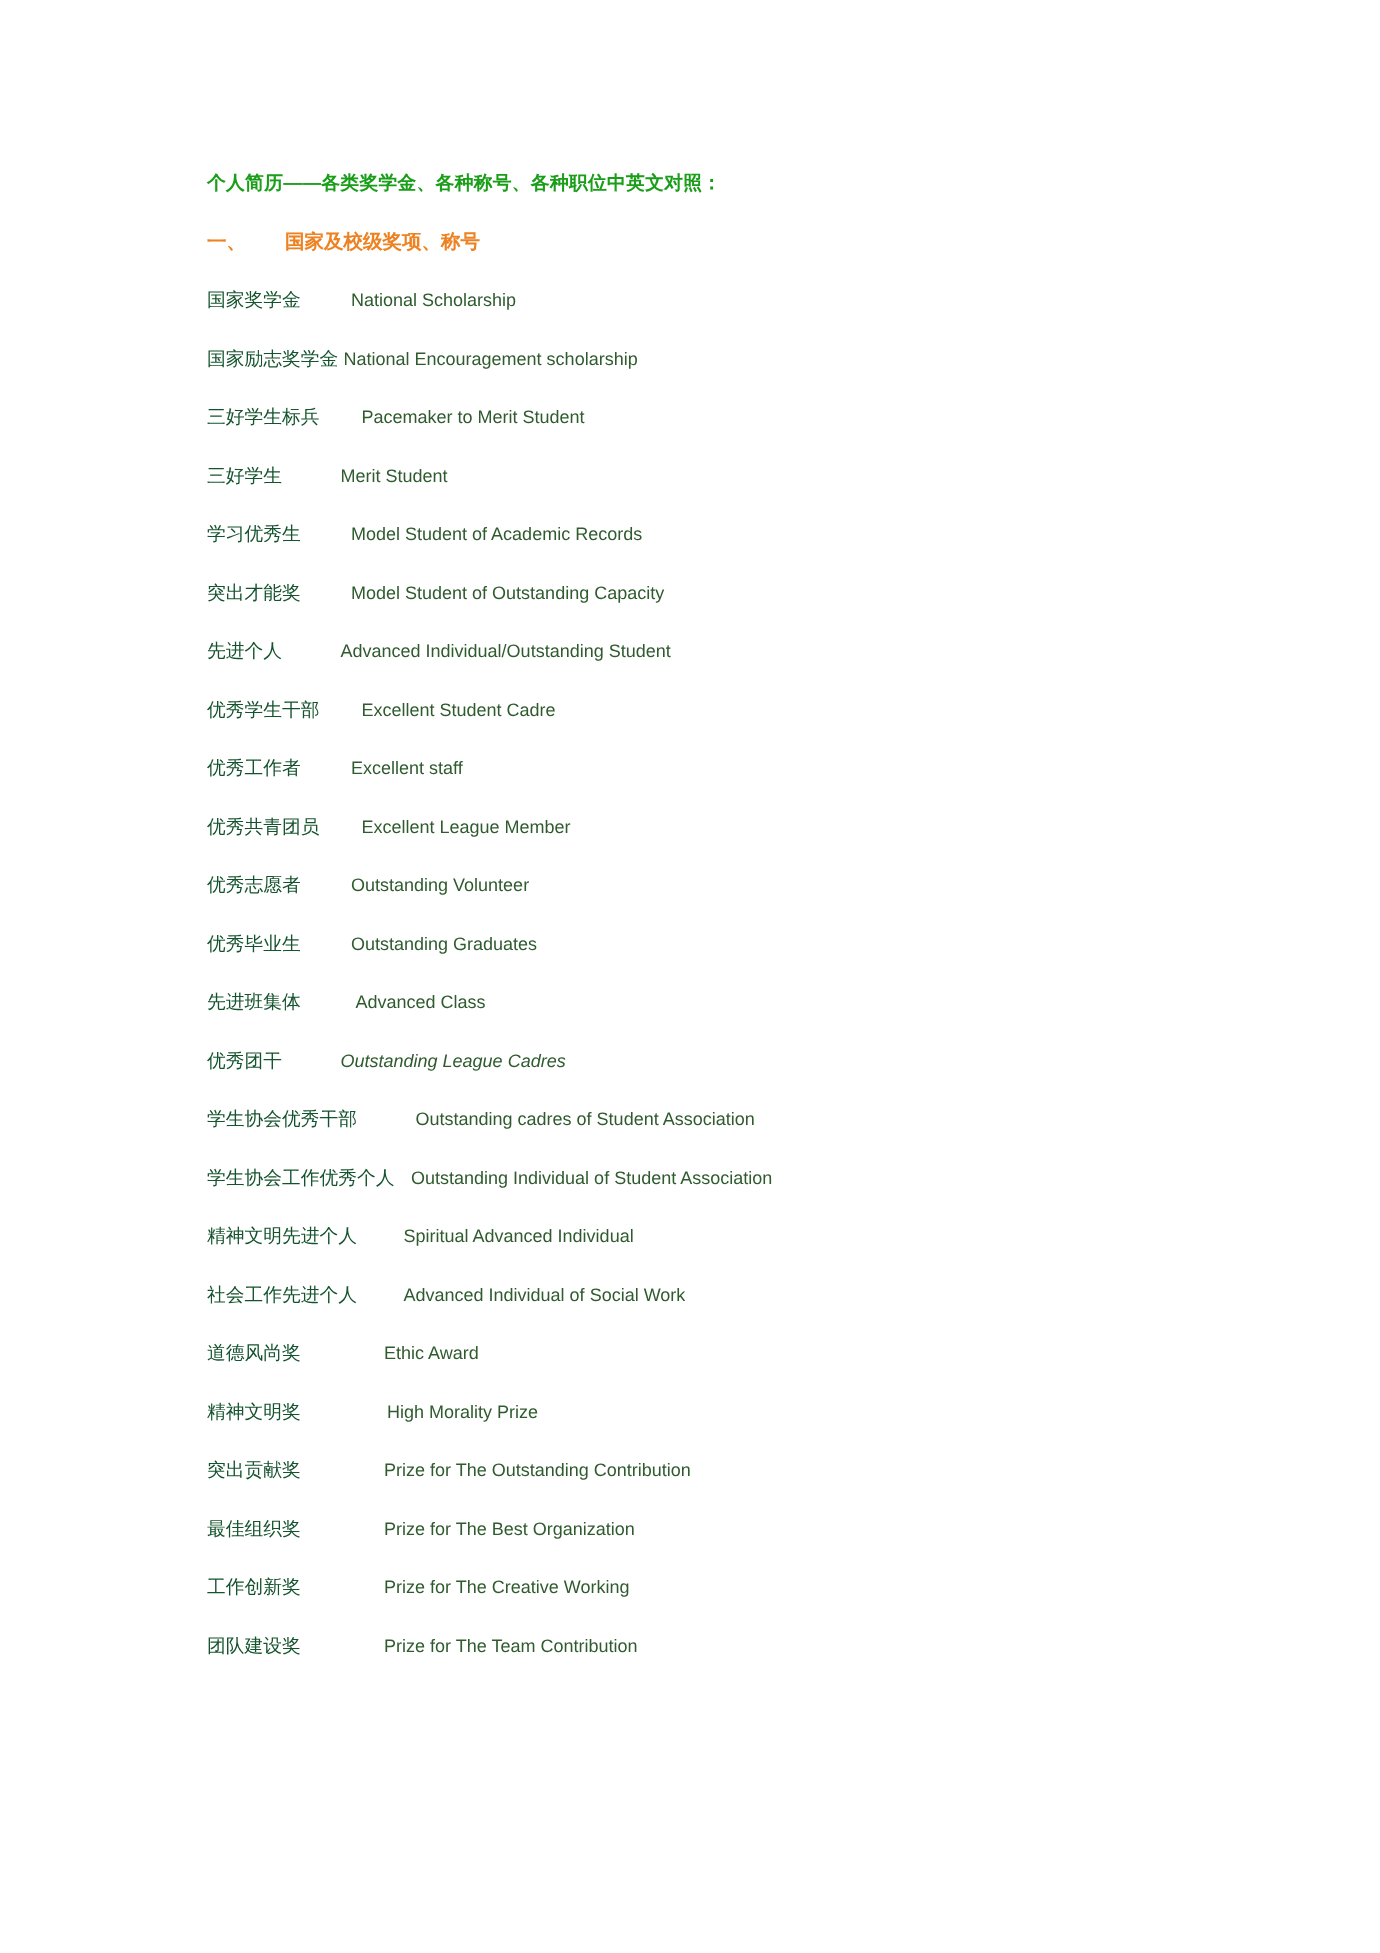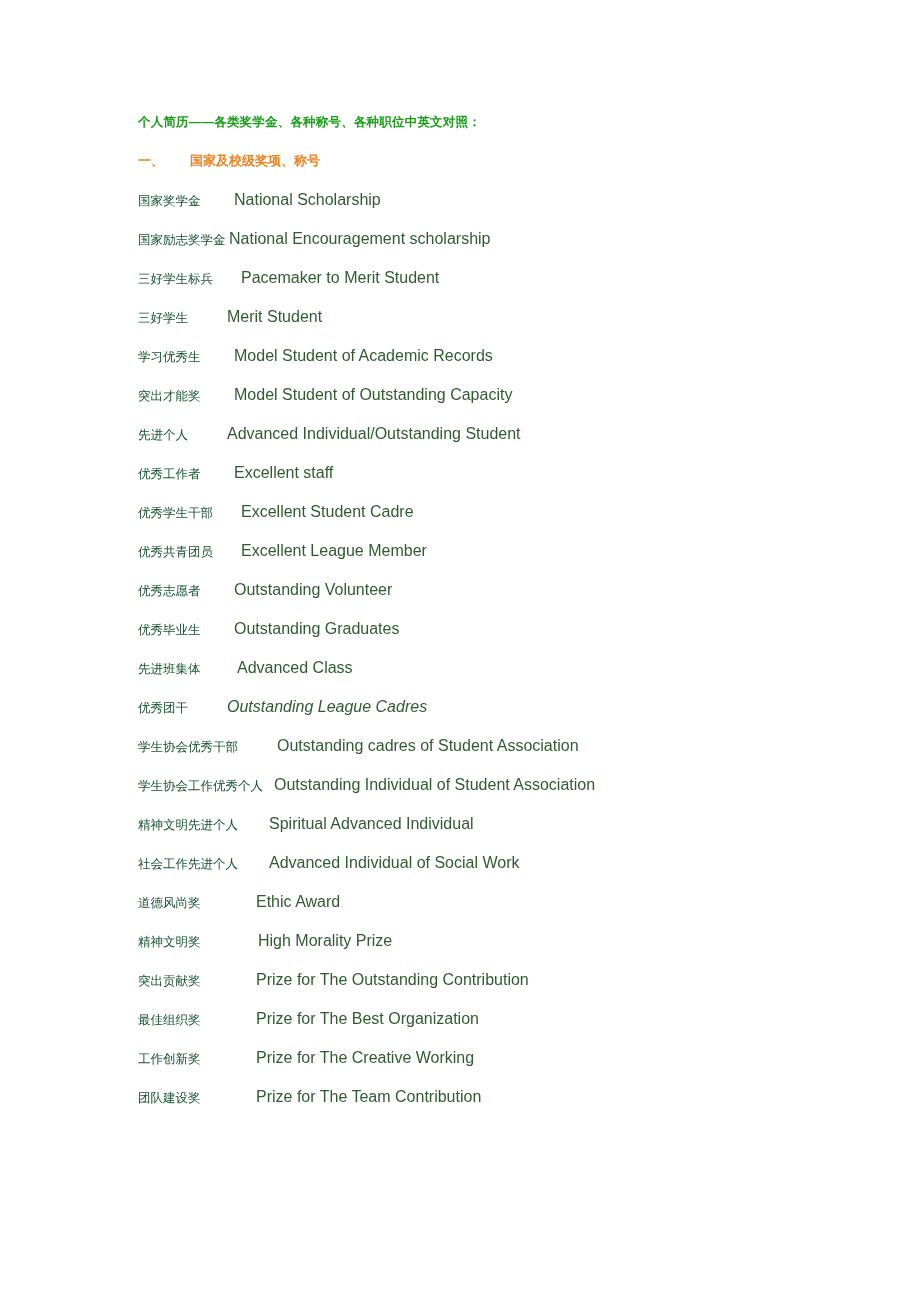--- a/index.html
+++ b/index.html
@@ -78,21 +78,21 @@
   .entry .cn {
     display: inline-block;
     font-size: 12.5px;
     color: #14532d;
     font-family: "DejaVu Serif", "Liberation Serif", serif;
     vertical-align: baseline;
   }
 
   .entry .en {
     display: inline-block;
-    font-size: 16px;
+    font-size: 12px;
     color: #2f5b2f;
     font-family: "Liberation Sans", "DejaVu Sans", sans-serif;
     vertical-align: baseline;
   }
 </style>
 </head>
 <body>
 
 <div class="page">
   <div class="content">
@@ -104,22 +104,22 @@
     </div>
 
     <ul class="entry-list">
         <li class="entry"><span class="cn">国家奖学金</span><span class="en" style="margin-left: 33.5px;">National Scholarship</span></li>
         <li class="entry"><span class="cn">国家励志奖学金</span><span class="en" style="margin-left: 3.5px;">National Encouragement scholarship</span></li>
         <li class="entry"><span class="cn">三好学生标兵</span><span class="en" style="margin-left: 28px;">Pacemaker to Merit Student</span></li>
         <li class="entry"><span class="cn">三好学生</span><span class="en" style="margin-left: 39px;">Merit Student</span></li>
         <li class="entry"><span class="cn">学习优秀生</span><span class="en" style="margin-left: 33.5px;">Model Student of Academic Records</span></li>
         <li class="entry"><span class="cn">突出才能奖</span><span class="en" style="margin-left: 33.5px;">Model Student of Outstanding Capacity</span></li>
         <li class="entry"><span class="cn">先进个人</span><span class="en" style="margin-left: 39px;">Advanced Individual/Outstanding Student</span></li>
+        <li class="entry"><span class="cn">优秀学生干部</span><span class="en" style="margin-left: 28px;">Excellent Student Cadre</span></li>
         <li class="entry"><span class="cn">优秀工作者</span><span class="en" style="margin-left: 33.5px;">Excellent staff</span></li>
-        <li class="entry"><span class="cn">优秀学生干部</span><span class="en" style="margin-left: 28px;">Excellent Student Cadre</span></li>
         <li class="entry"><span class="cn">优秀共青团员</span><span class="en" style="margin-left: 28px;">Excellent League Member</span></li>
         <li class="entry"><span class="cn">优秀志愿者</span><span class="en" style="margin-left: 33.5px;">Outstanding Volunteer</span></li>
         <li class="entry"><span class="cn">优秀毕业生</span><span class="en" style="margin-left: 33.5px;">Outstanding Graduates</span></li>
         <li class="entry"><span class="cn">先进班集体</span><span class="en" style="margin-left: 36.5px;">Advanced Class</span></li>
         <li class="entry"><span class="cn">优秀团干</span><span class="en" style="margin-left: 39px; font-style: italic;">Outstanding League Cadres</span></li>
         <li class="entry"><span class="cn">学生协会优秀干部</span><span class="en" style="margin-left: 39px;">Outstanding cadres of Student Association</span></li>
         <li class="entry"><span class="cn">学生协会工作优秀个人</span><span class="en" style="margin-left: 11px;">Outstanding Individual of Student Association</span></li>
         <li class="entry"><span class="cn">精神文明先进个人</span><span class="en" style="margin-left: 31px;">Spiritual Advanced Individual</span></li>
         <li class="entry"><span class="cn">社会工作先进个人</span><span class="en" style="margin-left: 31px;">Advanced Individual of Social Work</span></li>
         <li class="entry"><span class="cn">道德风尚奖</span><span class="en" style="margin-left: 55.5px;">Ethic Award</span></li>

